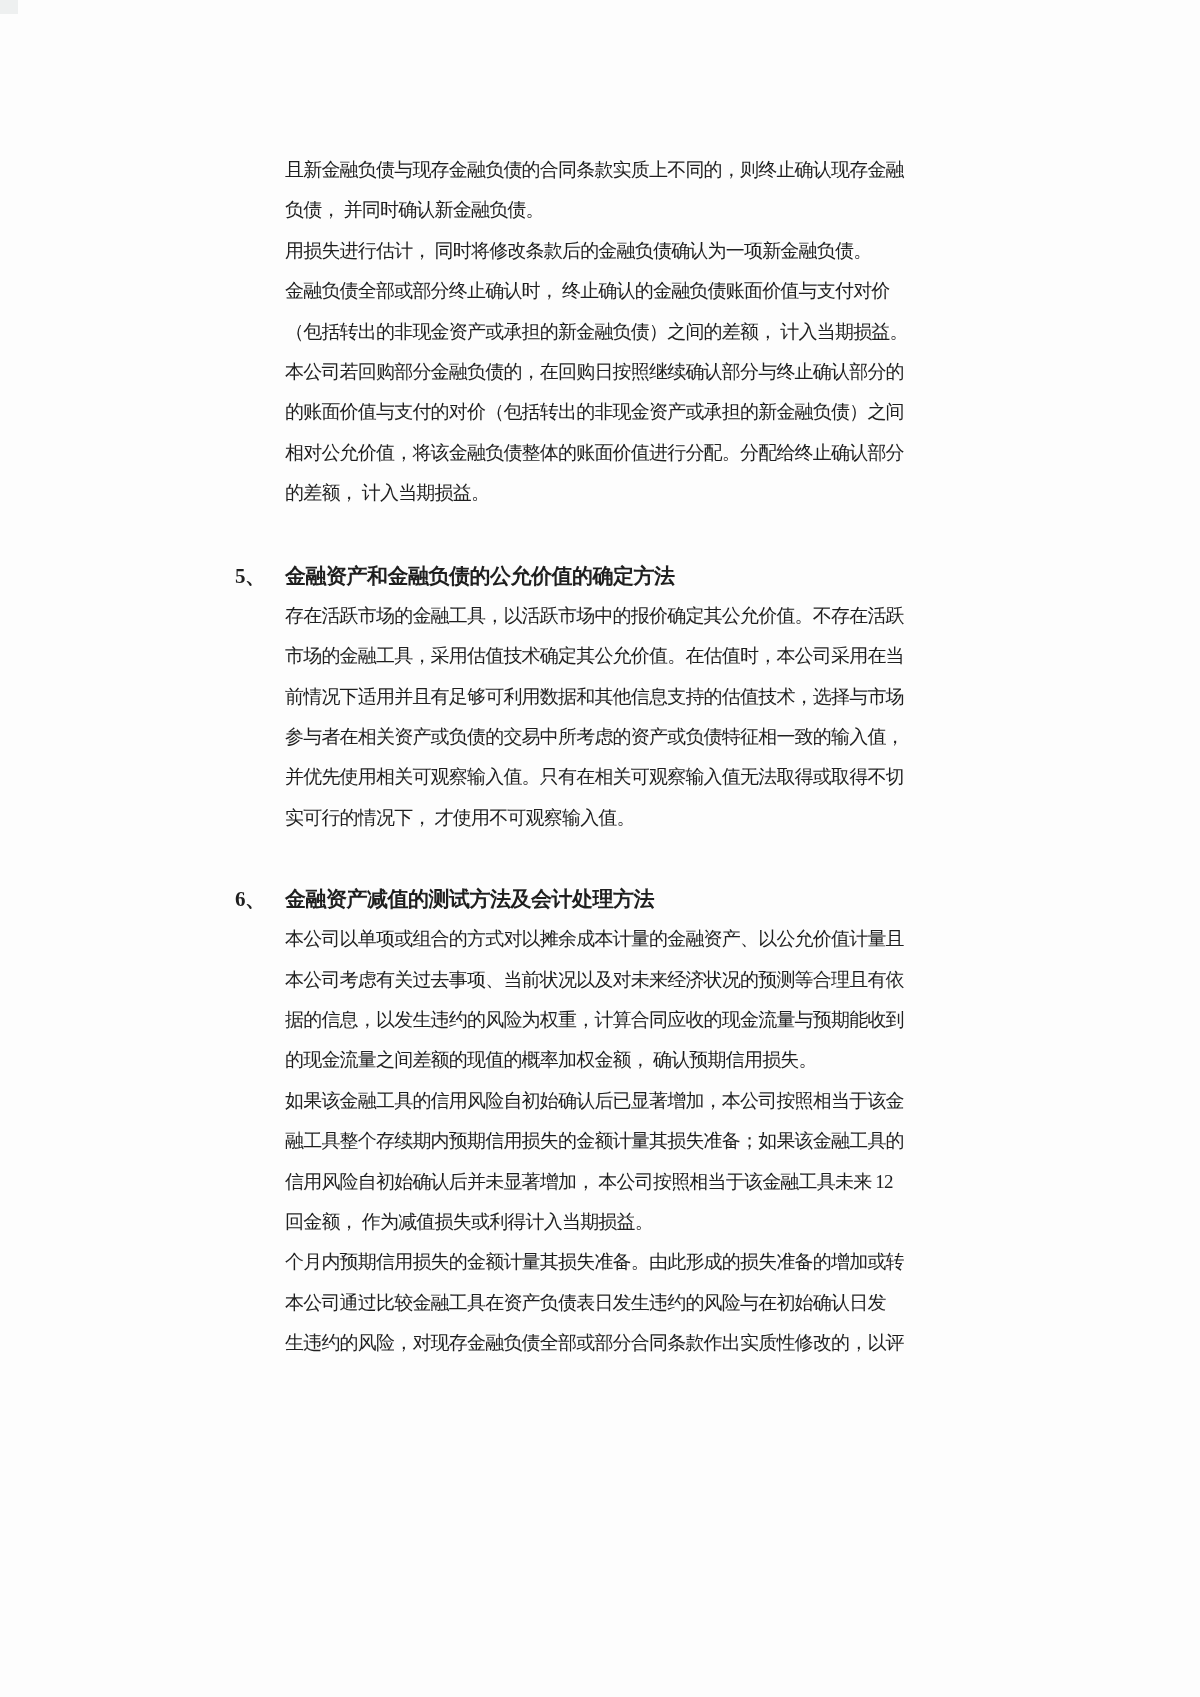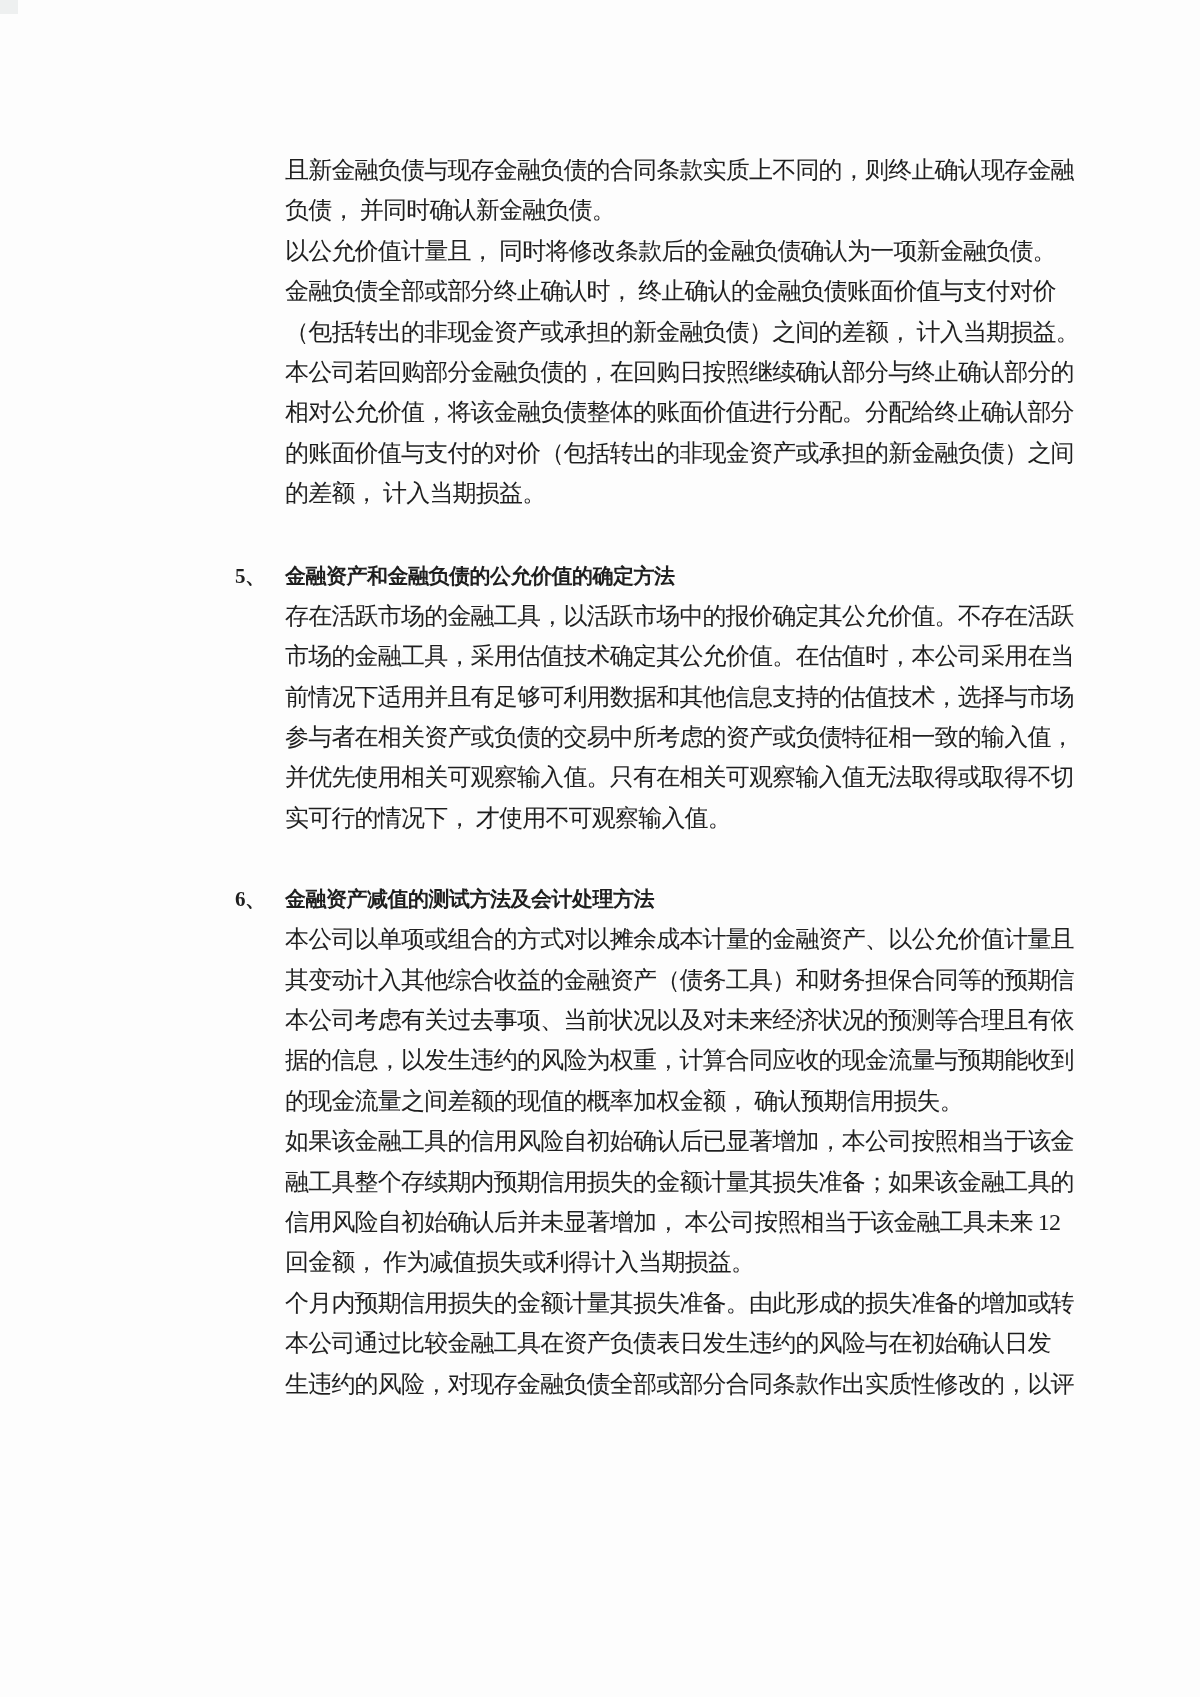--- a/index.html
+++ b/index.html
@@ -27,21 +27,21 @@
   }
   .content {
     position: absolute;
     left: 285px;
     top: 150px;
     width: 692px;
   }
   .line {
     height: 40.4px;
     line-height: 40.4px;
-    font-size: 24px;
+    font-size: 19px;
     letter-spacing: -0.8px;
     white-space: nowrap;
     overflow: visible;
   }
   .section-heading {
     position: relative;
     height: 40.4px;
     line-height: 40.4px;
     font-size: 21px;
     font-weight: bold;
@@ -64,31 +64,31 @@
 
   <div class="content">
 
     <div class="para">
 
         <div class="line">且新金融负债与现存金融负债的合同条款实质上不同的，则终止确认现存金融</div>
 
         <div class="line">负债， 并同时确认新金融负债。</div>
 
 
-        <div class="line">以公允价值计量且， 同时将修改条款后的金融负债确认为一项新金融负债。</div>
+        <div class="line">用损失进行估计， 同时将修改条款后的金融负债确认为一项新金融负债。</div>
 
         <div class="line">金融负债全部或部分终止确认时， 终止确认的金融负债账面价值与支付对价</div>
 
         <div class="line">（包括转出的非现金资产或承担的新金融负债）之间的差额， 计入当期损益。</div>
 
         <div class="line">本公司若回购部分金融负债的，在回购日按照继续确认部分与终止确认部分的</div>
 
+        <div class="line">的账面价值与支付的对价（包括转出的非现金资产或承担的新金融负债）之间</div>
+
         <div class="line">相对公允价值，将该金融负债整体的账面价值进行分配。分配给终止确认部分</div>
-
-        <div class="line">的账面价值与支付的对价（包括转出的非现金资产或承担的新金融负债）之间</div>
 
         <div class="line">的差额， 计入当期损益。</div>
       </div>
 
     <div class="section-heading heading-5">
       <span class="sec-num">5、</span>
       <span class="sec-title">金融资产和金融负债的公允价值的确定方法</span>
     </div>
     <div class="para">
 
@@ -106,21 +106,20 @@
       </div>
 
     <div class="section-heading heading-6">
       <span class="sec-num">6、</span>
       <span class="sec-title">金融资产减值的测试方法及会计处理方法</span>
     </div>
     <div class="para">
 
         <div class="line">本公司以单项或组合的方式对以摊余成本计量的金融资产、以公允价值计量且</div>
 
-        <div class="line">其变动计入其他综合收益的金融资产（债务工具）和财务担保合同等的预期信</div>
 
 
         <div class="line">本公司考虑有关过去事项、当前状况以及对未来经济状况的预测等合理且有依</div>
 
         <div class="line">据的信息，以发生违约的风险为权重，计算合同应收的现金流量与预期能收到</div>
 
         <div class="line">的现金流量之间差额的现值的概率加权金额， 确认预期信用损失。</div>
 
         <div class="line">如果该金融工具的信用风险自初始确认后已显著增加，本公司按照相当于该金</div>
 

